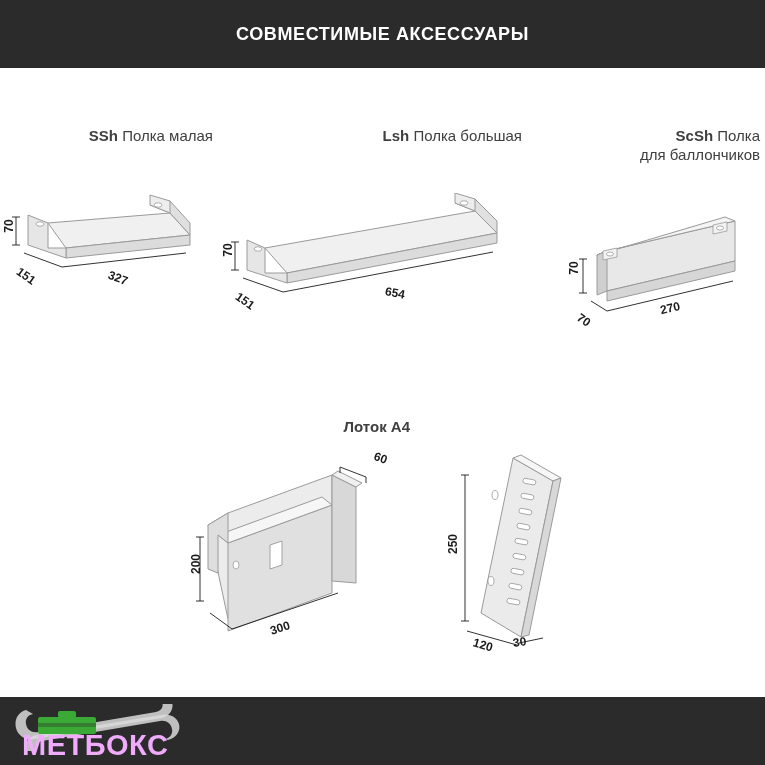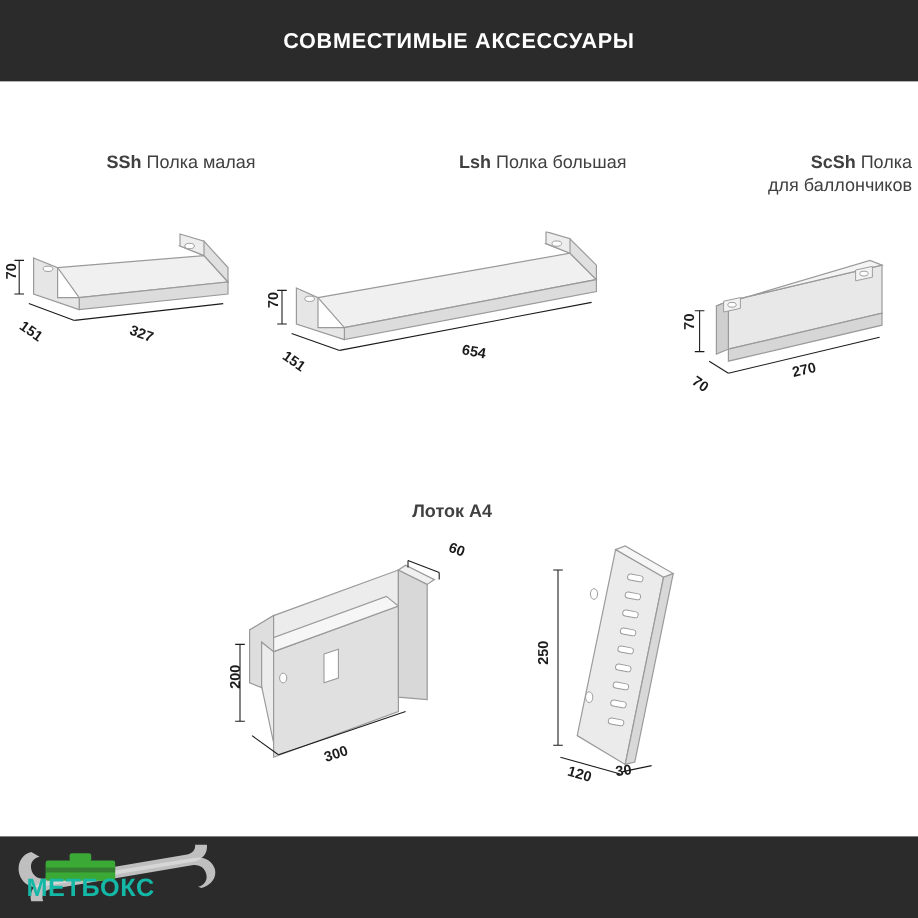--- a/index.html
+++ b/index.html
@@ -62,22 +62,22 @@
   .logo-case {
     position: absolute;
     left: 26px; top: 8px;
     width: 62px;
     height: 26px;
   }
   .logo-text {
     position: absolute;
     left: 12px;
     top: 27px;
-    color: #14b8a6;
-    font-size: 21px;
+    color: #f0abfc;
+    font-size: 29px;
     font-weight: bold;
     letter-spacing: 0.5px;
   }
 
   
   .canvas {
     position: absolute;
     left: 0; top: 68px;
     width: 765px;
     height: 629px;

